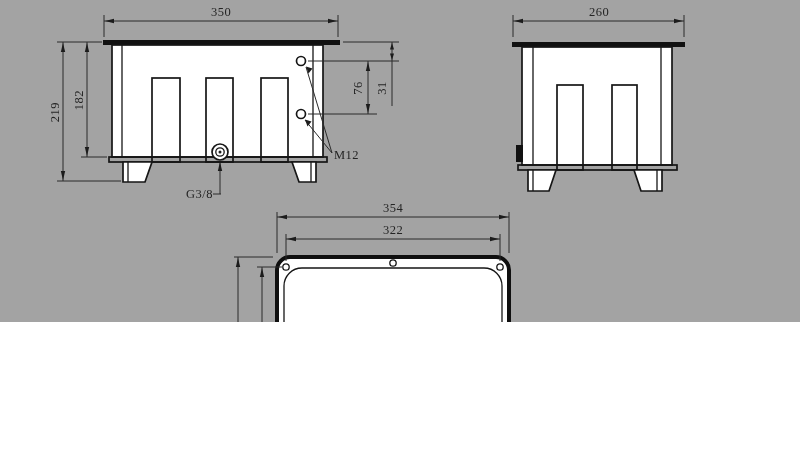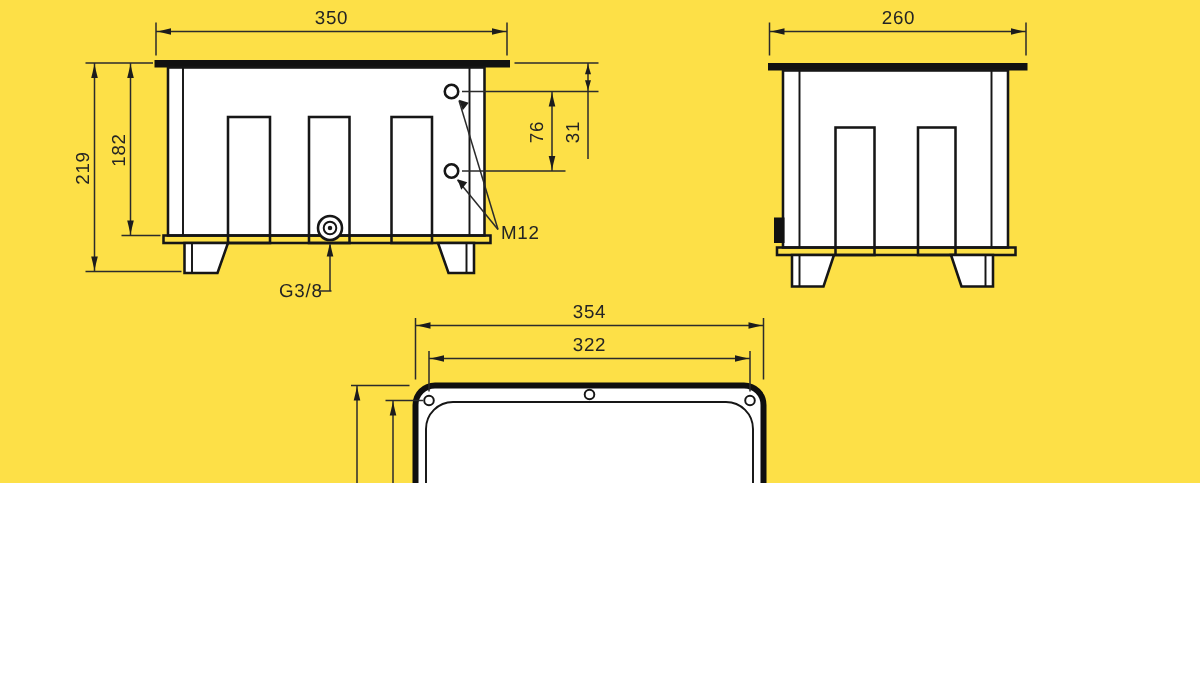--- a/index.html
+++ b/index.html
@@ -1,20 +1,20 @@
 <!DOCTYPE html>
 <html><head>
 <meta charset="utf-8">
 <style>
   html,body { margin:0; padding:0; }
   .canvas {
     position: relative;
     width: 800px; height: 322px;
-    background: #fde047;
-    font-family: Liberation Sans, sans-serif;
+    background: #a3a3a3;
+    font-family: Liberation Serif, serif;
     overflow: hidden;
   }
   svg { display:block; }
   .outline   { fill:none; stroke:#161616; stroke-width:1.7; }
   .outlinefill { fill:#ffffff; stroke:#161616; stroke-width:1.7; }
   .thickfill { fill:#111111; stroke:none; }
   .thin      { fill:none; stroke:#161616; stroke-width:1.3; }
   .dimline   { fill:none; stroke:#2b2b2b; stroke-width:1; }
   .arrow     { fill:#1c1c1c; stroke:none; }
   .dimtext   { font-size:12.5px; fill:#242424; letter-spacing:0.5px; }

